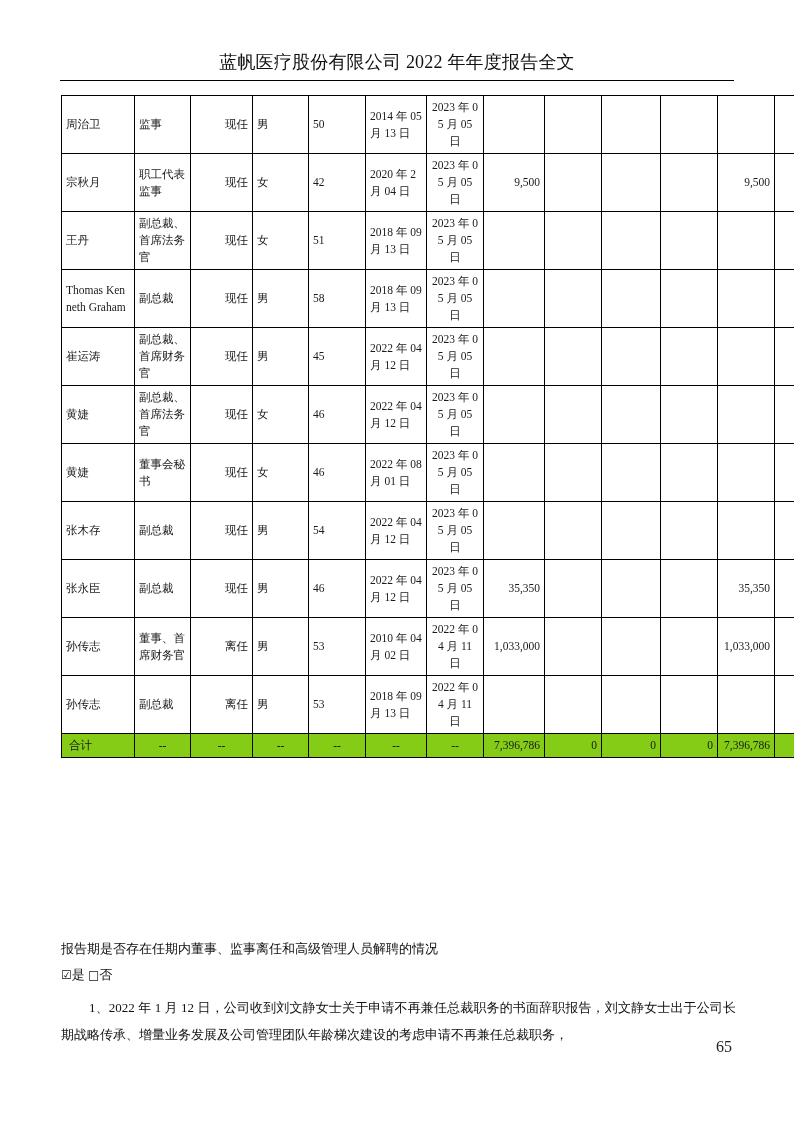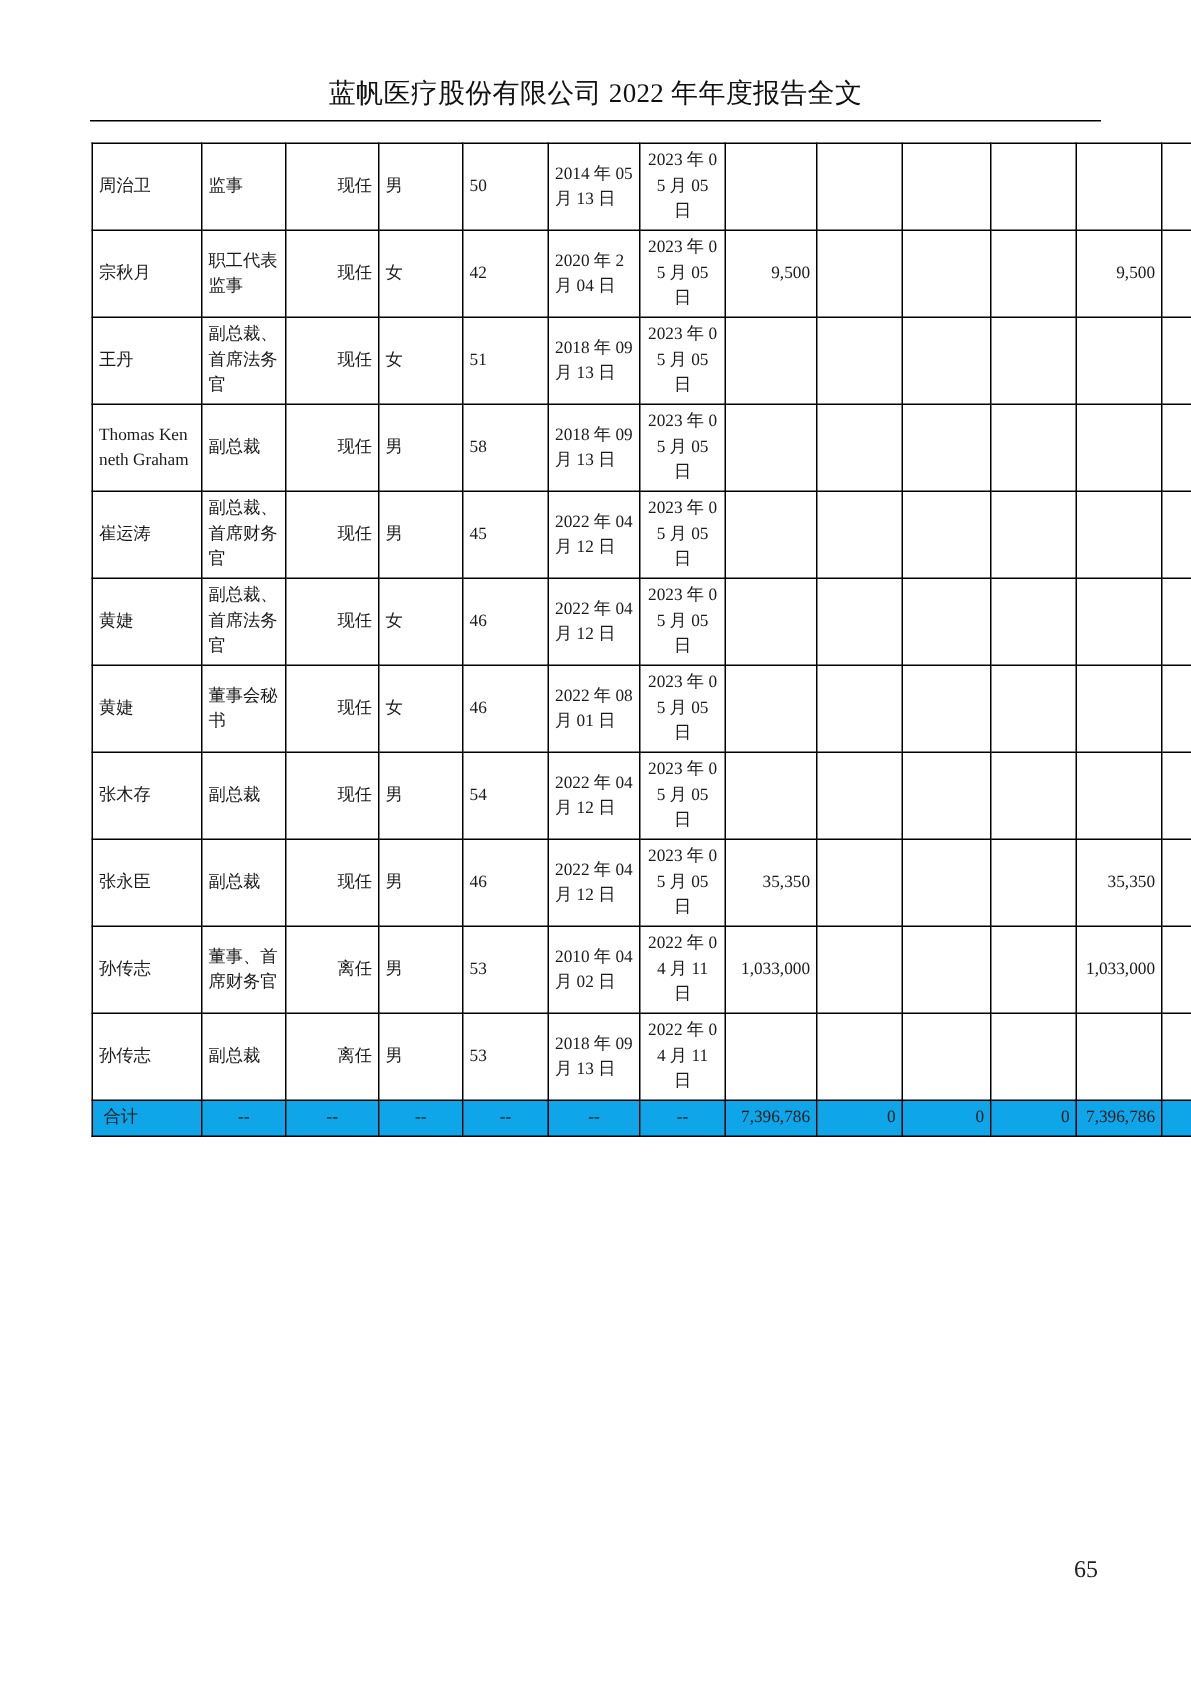--- a/index.html
+++ b/index.html
@@ -71,21 +71,21 @@
   td.c-start     { width: 52px;  text-align: left;   padding-left: 5px; }
   td.c-end       { width: 48px;  text-align: center;   padding-left: 5px; }
   td.c-begin     { width: 52px;  text-align: right;  padding-right: 6px; }
   td.c-inc       { width: 48px;  text-align: right;  padding-right: 6px; }
   td.c-dec       { width: 50px;  text-align: right;  padding-right: 6px; }
   td.c-other     { width: 48px;  text-align: right;  padding-right: 6px; }
   td.c-endshares { width: 48px;  text-align: right;  padding-right: 6px; }
   td.c-reason    { width: 66px;  text-align: center; }
 
   tr.total-row td {
-    background: #0ea5e9;
+    background: #84cc16;
   }
   tr.total-row td.c-name { text-align: left; padding-left: 7px; }
   tr.total-row td.c-title,
   tr.total-row td.c-status,
   tr.total-row td.c-gender,
   tr.total-row td.c-age,
   tr.total-row td.c-start,
   tr.total-row td.c-end,
   tr.total-row td.c-reason { text-align: center; }
 
@@ -314,16 +314,24 @@
             <td class="c-inc">0</td>
             <td class="c-dec">0</td>
             <td class="c-other">0</td>
             <td class="c-endshares">7,396,786</td>
             <td class="c-reason">--</td>
           </tr>
         </tbody>
     </table>
   </div>
 
+  <div class="body-copy">
+    <div class="line">报告期是否存在任期内董事、监事离任和高级管理人员解聘的情况</div>
+    <div class="line checkline">
+      <span class="box">☑</span><span>是</span>
+      <span class="box">□</span><span>否</span>
+    </div>
+    <div class="para"><span class="indent"></span><span>1、2022 年 1 月 12 日，公司收到刘文静女士关于申请不再兼任总裁职务的书面辞职报告，刘文静女士出于公司长期战略传承、增量业务发展及公司管理团队年龄梯次建设的考虑申请不再兼任总裁职务，</span></div>
+  </div>
 
   <div class="page-number">65</div>
 
 </div>
 
 </body></html>

